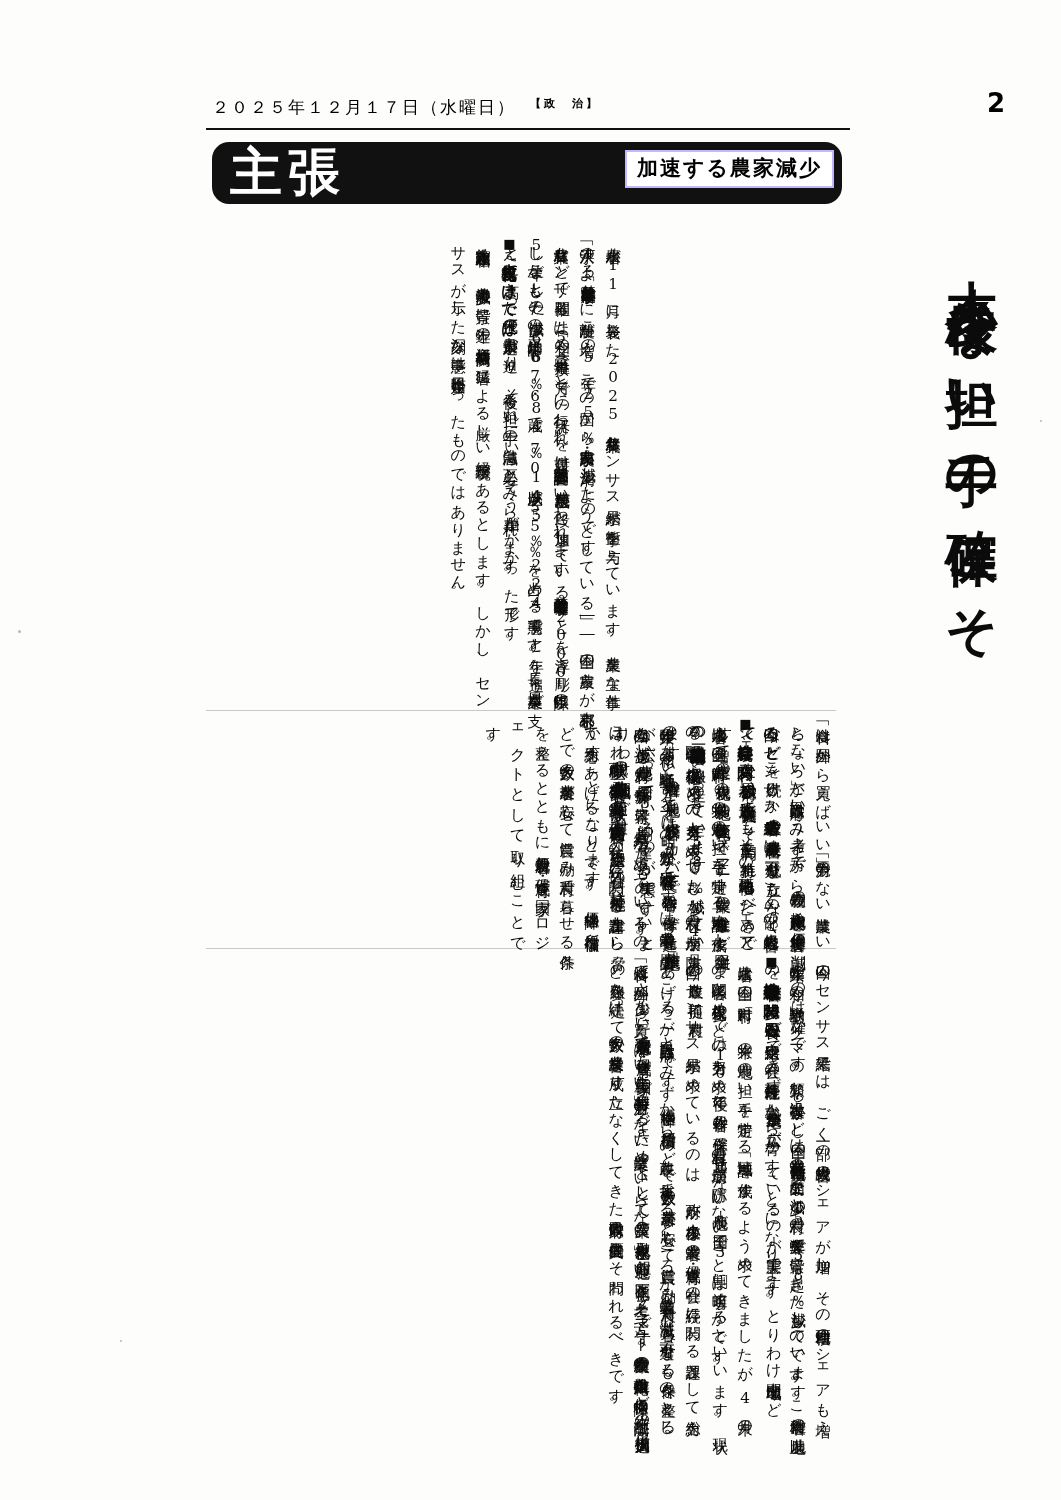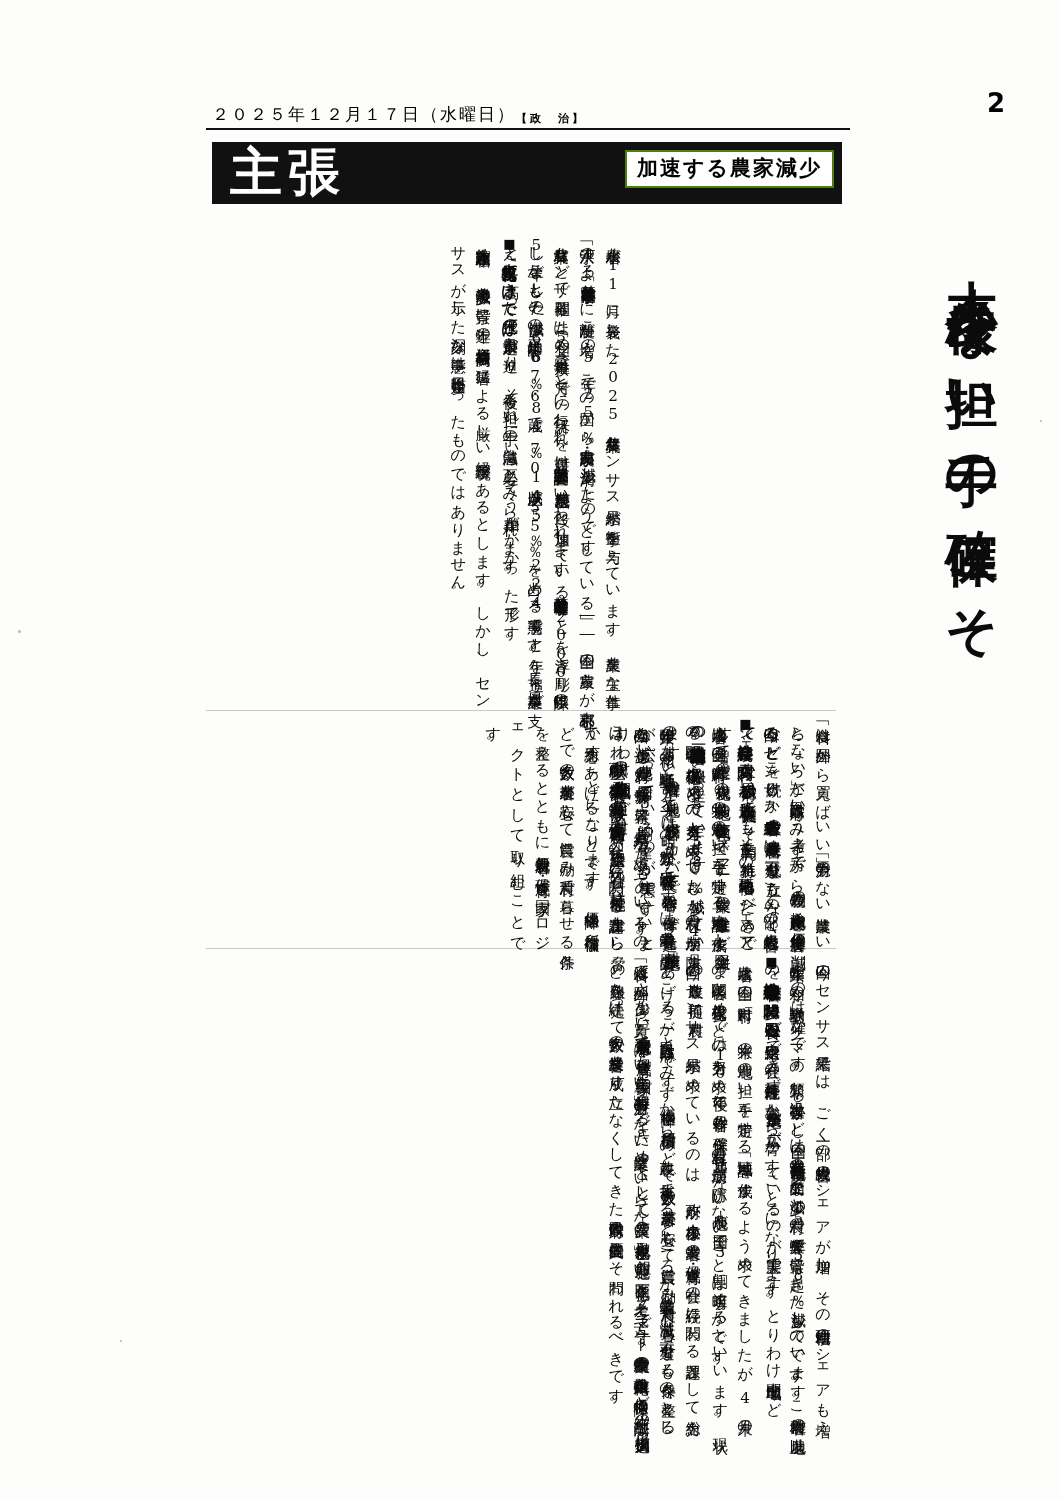--- a/index.html
+++ b/index.html
@@ -29,21 +29,22 @@
   }
 
   
   .masthead {
     position: absolute;
     left: 212px;
     top: 96px;
     width: 640px;
     height: 30px;
     display: flex;
-    align-items: flex-end;
+    align-items: flex-start;
+    gap: 14px;
   }
   .masthead .date {
     font-family: "DejaVu Sans", sans-serif;
     font-size: 17px;
     letter-spacing: 2px;
     white-space: nowrap;
   }
   .masthead .section {
     font-family: "DejaVu Sans", sans-serif;
     font-size: 11px;
@@ -70,20 +71,21 @@
 
   
   .title-band {
     position: absolute;
     left: 212px;
     top: 142px;
     width: 630px;
     height: 62px;
     background: #111;
     overflow: hidden;
+    border-radius: 17px;
   }
   .title-band .shushou {
     position: absolute;
     left: 18px;
     top: -4px;
     color: #fff;
     font-family: "DejaVu Serif", serif;
     font-weight: bold;
     font-size: 52px;
     letter-spacing: 6px;
@@ -93,21 +95,21 @@
     position: absolute;
     right: 8px;
     top: 8px;
     background: #fff;
     color: #000;
     font-family: "DejaVu Sans", sans-serif;
     font-weight: bold;
     font-size: 21px;
     letter-spacing: 2px;
     padding: 6px 10px 7px 10px;
-    border: 2px solid #4d7c0f;
+    border: 2px solid #c4b5fd;
     line-height: 1;
   }
 
   
   .headline {
     position: absolute;
     right: 62px;
     top: 238px;
     writing-mode: vertical-rl;
     text-orientation: upright;

